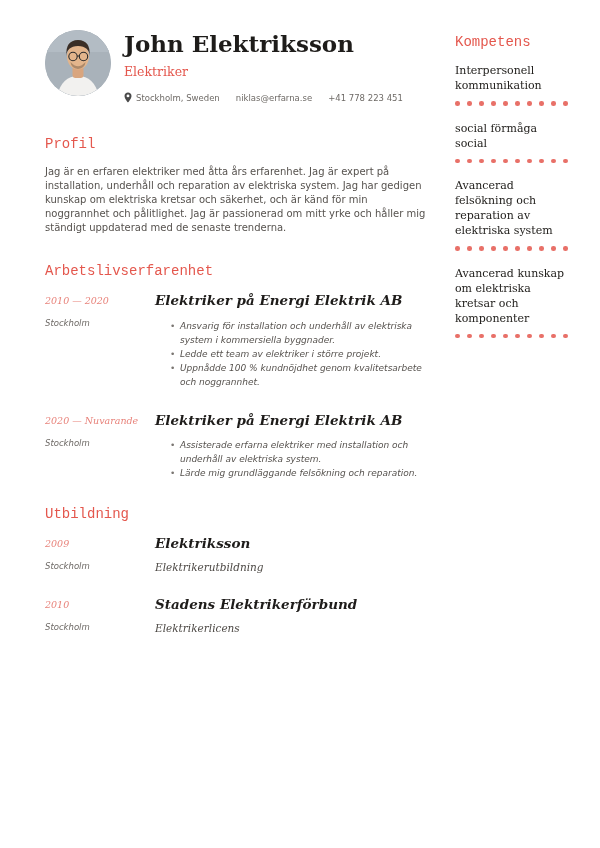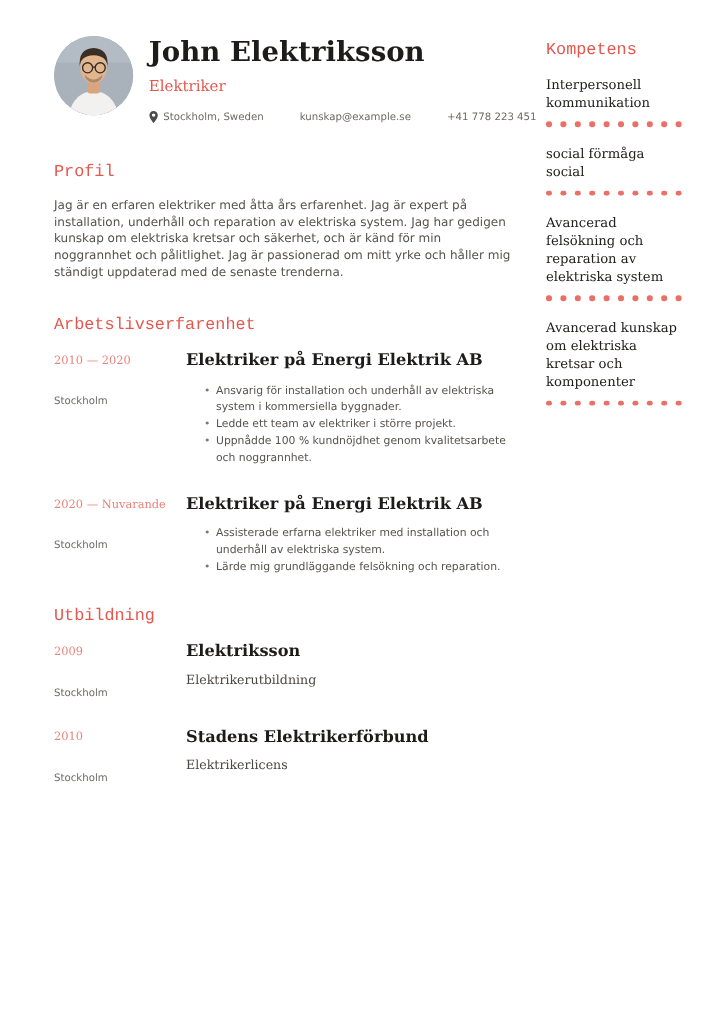--- a/index.html
+++ b/index.html
@@ -27,41 +27,41 @@
   .avatar svg{display:block;width:100%;height:100%;}
   .header-text{padding-top:1px;}
   .name{
     font-family:"DejaVu Serif",serif;font-size:23px;font-weight:600;
     color:var(--text-dark);margin:0 0 7px;line-height:1.15;
   }
   .job-title{
     font-family:"DejaVu Serif",serif;font-size:12.5px;color:var(--accent);
     margin:0 0 13px;
   }
-  .contact-row{display:flex;align-items:flex-end;gap:30px;font-size:8.5px;color:var(--text-light-gray);}
+  .contact-row{display:flex;align-items:flex-end;gap:16px;font-size:8.5px;color:var(--text-light-gray);}
   .contact-item{display:flex;align-items:center;gap:4px;white-space:nowrap;}
   .pin-icon svg{display:block;}
 
   
   .section-heading{
     font-family:Liberation Mono, monospace;font-weight:normal;
     font-size:14px;color:var(--accent);margin:0 0 13px;
   }
   .profile-text{
     font-size:10px;line-height:14px;color:var(--text-gray);
     margin:0 0 28px;max-width:386px;
   }
   .section{margin-bottom:26px;}
 
   
-  .entry{display:flex;margin-bottom:23px;}
+  .entry{display:flex;margin-bottom:23px;font-style:italic;}
   .entry:last-child{margin-bottom:0;}
   .entry-meta{width:110px;flex:0 0 auto;padding-top:3px;}
   .entry-dates{font-family:"DejaVu Serif",serif;font-size:9.5px;color:var(--accent-light);}
-  .entry-location{font-size:8.5px;color:var(--text-light-gray);margin-top:24px;}
+  .entry-location{font-size:8.5px;color:var(--text-light-gray);margin-top:12px;}
   .entry-body{flex:1;}
   .entry-title{
     font-family:"DejaVu Serif",serif;font-size:13.5px;font-weight:bold;
     color:var(--text-dark);margin:0 0 10px;line-height:1.2;
   }
   ul.bullets{margin:0;padding:0 0 0 15px;list-style:none;}
   ul.bullets li{
     font-size:9px;line-height:14px;color:var(--text-gray);
     position:relative;padding-left:10px;
   }
@@ -116,21 +116,21 @@
         <div class="job-title">Elektriker</div>
         <div class="contact-row">
           <span class="contact-item">
             <span class="pin-icon">
               <svg width="8" height="11" viewBox="0 0 24 32">
                 <path d="M12 1C6 1 1.5 5.6 1.5 11.4 1.5 19.4 12 31 12 31s10.5-11.6 10.5-19.6C22.5 5.6 18 1 12 1zm0 14.6a4.3 4.3 0 1 1 0-8.6 4.3 4.3 0 0 1 0 8.6z" fill="#4a4a4a"></path>
               </svg>
             </span>
             <span>Stockholm, Sweden</span>
           </span>
-          <span class="contact-item">kunskap@example.se</span>
+          <span class="contact-item">niklas@erfarna.se</span>
           <span class="contact-item">+41 778 223 451</span>
         </div>
       </div>
     </div>
 
     <div class="section">
       <h2 class="section-heading">Profil</h2>
       <p class="profile-text">Jag är en erfaren elektriker med åtta års erfarenhet. Jag är expert på installation, underhåll och reparation av elektriska system. Jag har gedigen kunskap om elektriska kretsar och säkerhet, och är känd för min noggrannhet och pålitlighet. Jag är passionerad om mitt yrke och håller mig ständigt uppdaterad med de senaste trenderna.</p>
     </div>
 

